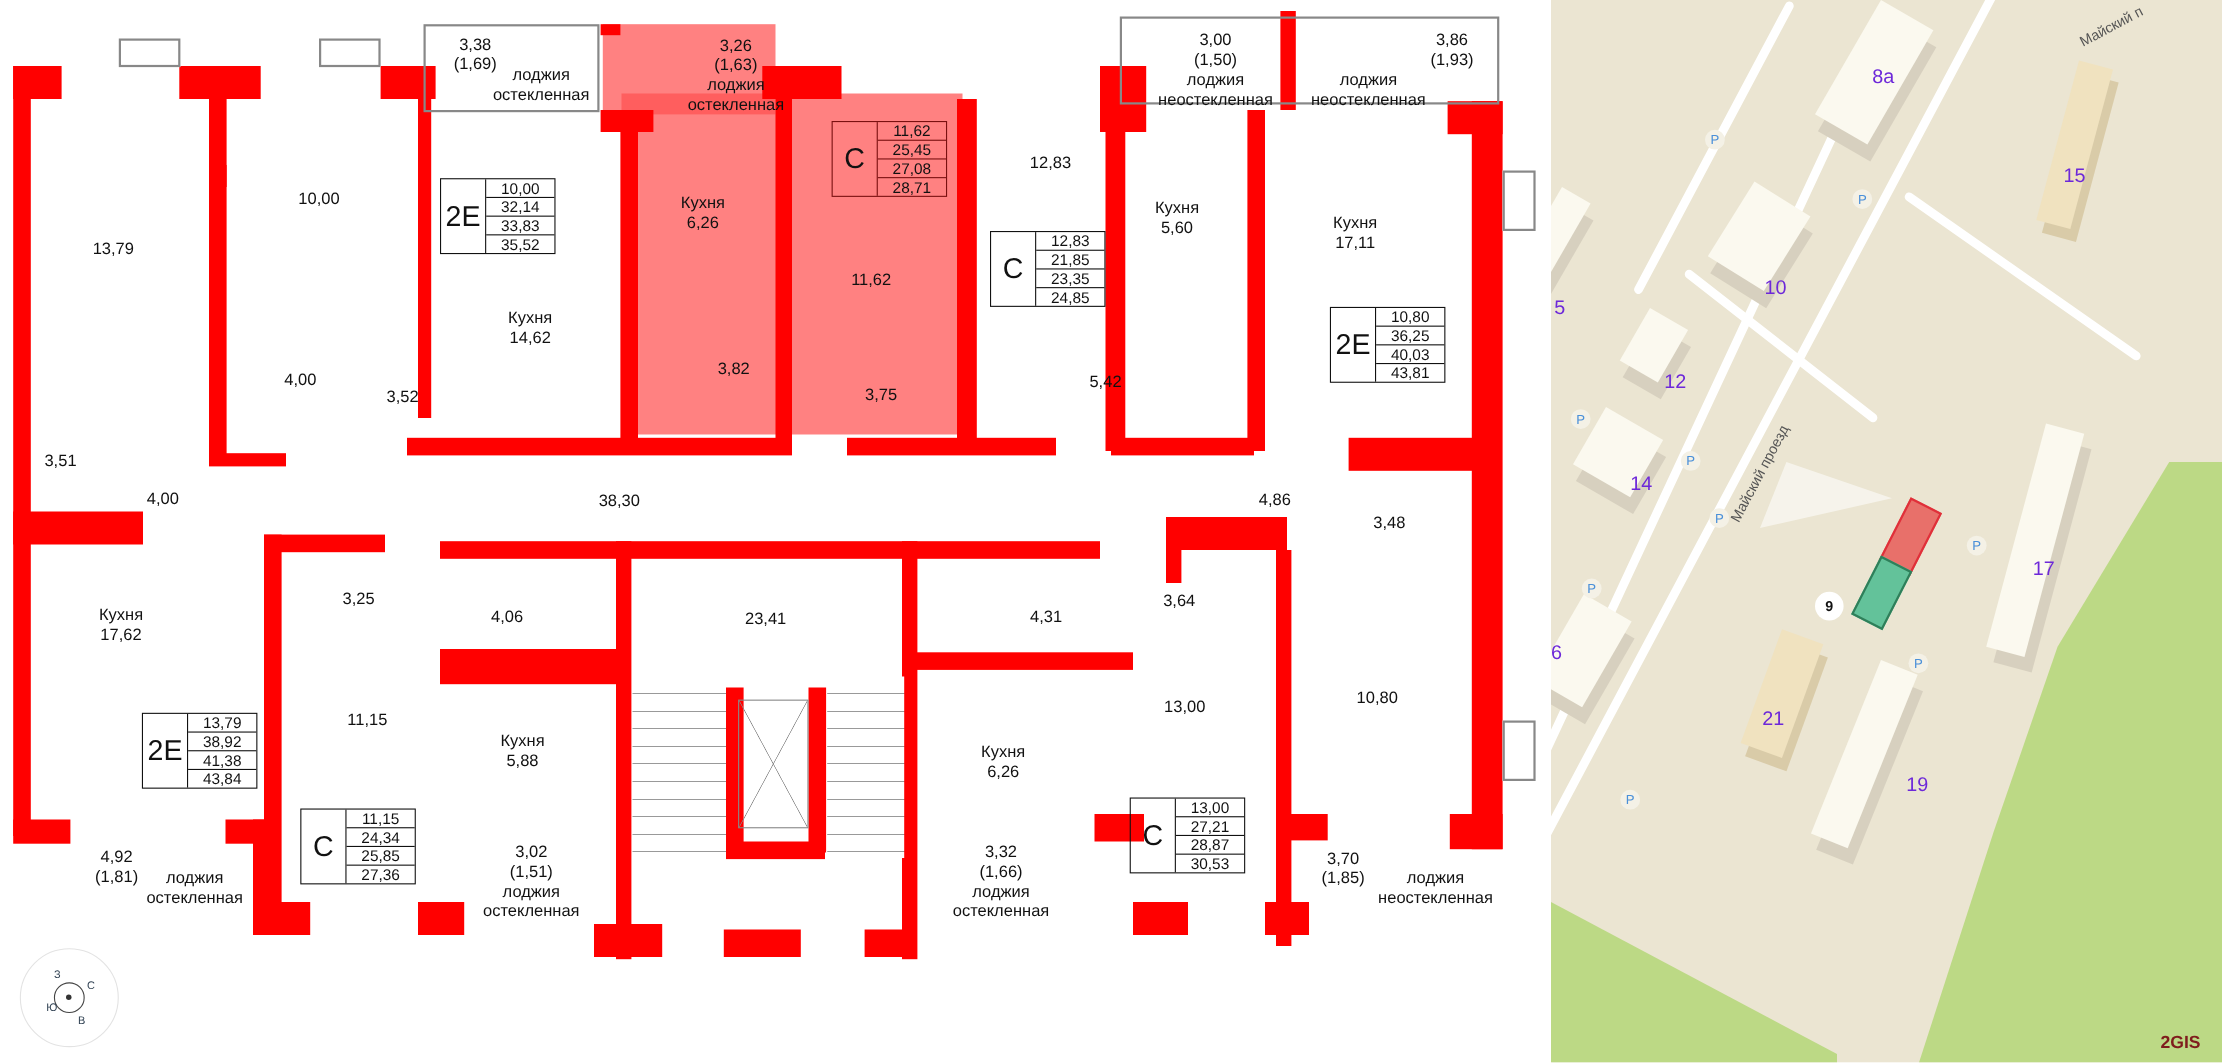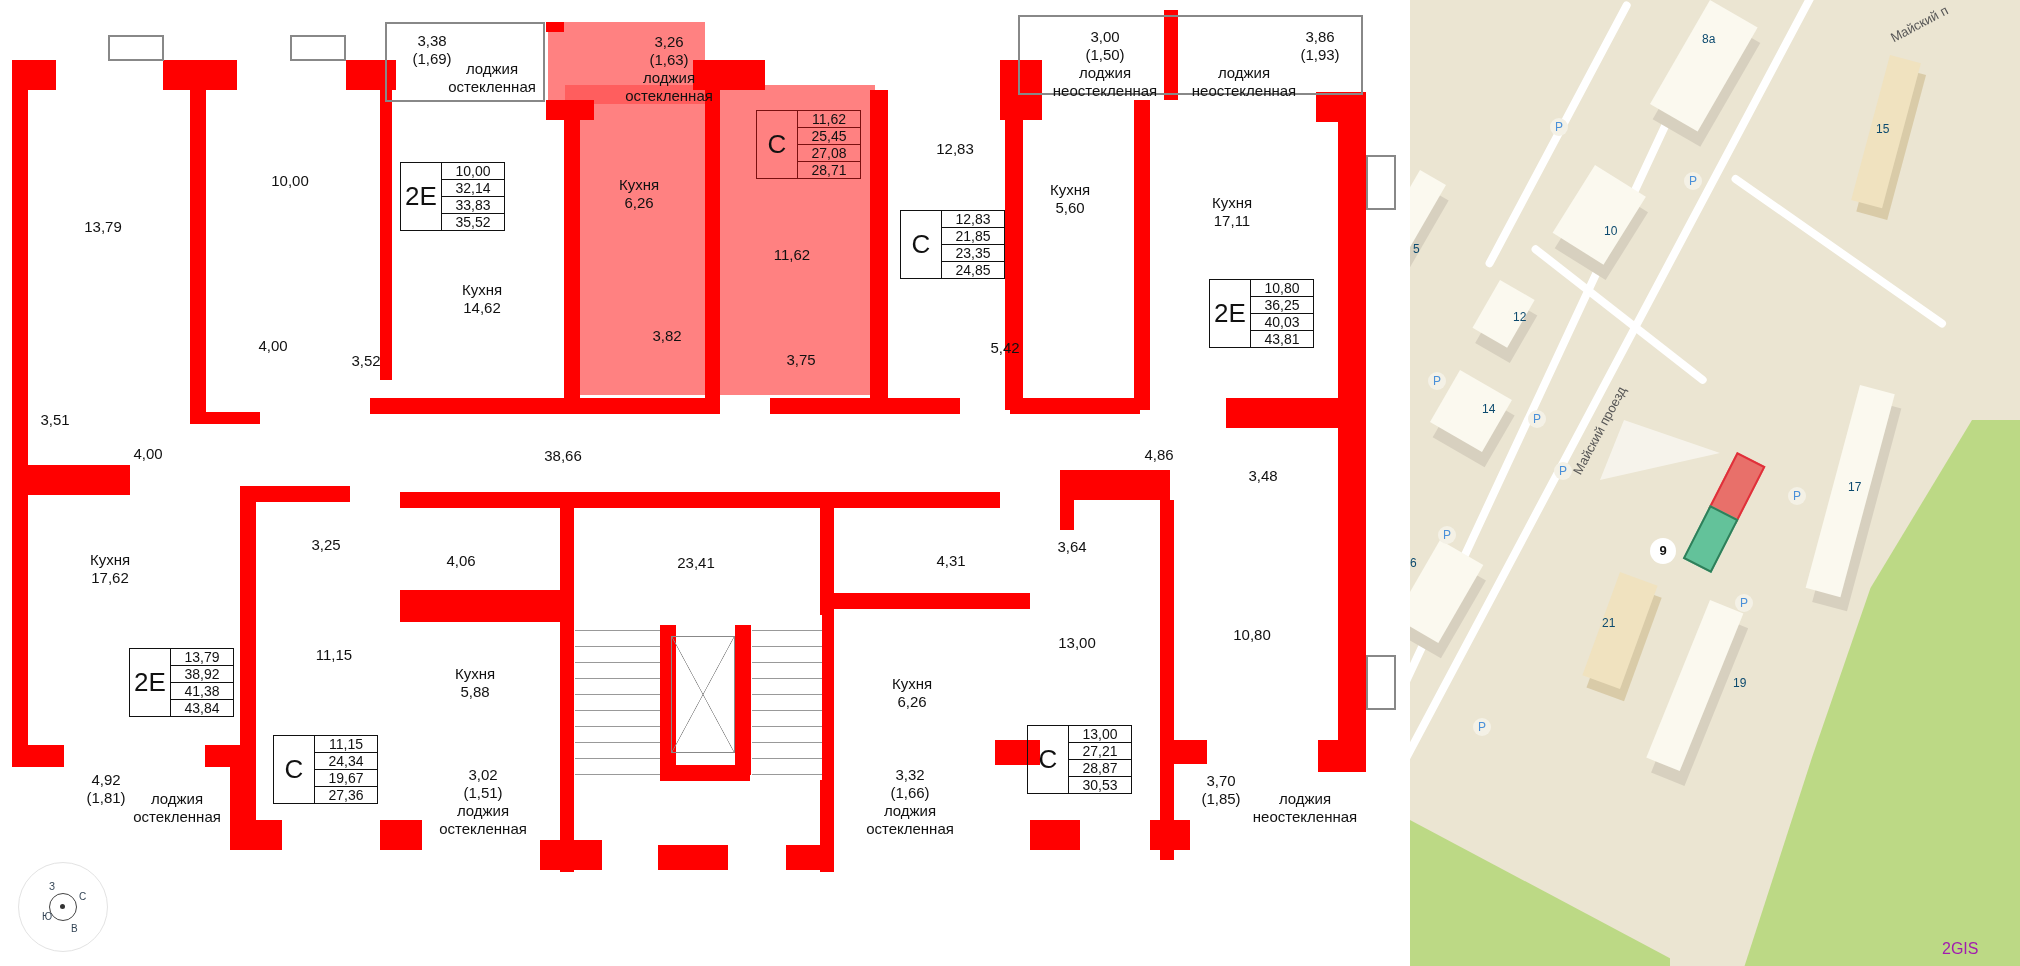--- a/index.html
+++ b/index.html
@@ -15,21 +15,21 @@
   .tag .t{width:40px;display:flex;align-items:center;justify-content:center;font-size:26px;border-right:1.5px solid #111;}
   .tag .v{display:flex;flex-direction:column;}
   .tag .v div{width:62px;height:16px;font-size:14px;line-height:16px;text-align:center;border-bottom:1.5px solid #111;}
   .tag .v div:last-child{border-bottom:none;}
   .compass{position:absolute;left:18px;top:862px;width:88px;height:88px;border-radius:50%;border:1.5px solid #e3e3e3;}
   .compass .inner{position:absolute;left:30px;top:30px;width:26px;height:26px;border-radius:50%;border:1.5px solid #444;}
   .compass .dot{position:absolute;left:41px;top:41px;width:5px;height:5px;border-radius:50%;background:#333;}
   .compass .ltr{position:absolute;font-size:10px;color:#345;}
   .road{position:absolute;background:#fff;border-radius:6px;transform-origin:0 0;}
   .bld{position:absolute;background:#fbf9ef;box-shadow:10px 12px 0 #d7d0bf;transform-origin:0 0;}
-  .bnum{position:absolute;font-size:12px;color:#0c4a6e;}
+  .bnum{position:absolute;font-size:18px;color:#6d28d9;margin-top:27px;}
   .pk{position:absolute;width:18px;height:18px;border-radius:50%;background:#f4f1e6;color:#4a90d9;font-size:12px;text-align:center;line-height:18px;}
   .green{position:absolute;background:#bcd985;}
 </style>
 </head>
 <body>
 
 <div id="plan">
 
   <div class="sel" style="left:548px;top:22px;width:157px;height:82px;"></div>
   <div class="sel" style="left:565px;top:85px;width:310px;height:310px;"></div>
@@ -115,21 +115,21 @@
       <span>Кухня</span>
       <span>17,11</span>
     </div>
   <div class="lbl" style="left:273px;top:337px;">4,00</div>
   <div class="lbl" style="left:366px;top:352px;">3,52</div>
   <div class="lbl" style="left:667px;top:327px;">3,82</div>
   <div class="lbl" style="left:801px;top:351px;">3,75</div>
   <div class="lbl" style="left:1005px;top:339px;">5,42</div>
   <div class="lbl" style="left:55px;top:411px;">3,51</div>
   <div class="lbl" style="left:148px;top:445px;">4,00</div>
-  <div class="lbl" style="left:563px;top:447px;">38,66</div>
+  <div class="lbl" style="left:563px;top:447px;">38,30</div>
   <div class="lbl" style="left:1159px;top:446px;">4,86</div>
   <div class="lbl" style="left:1263px;top:467px;">3,48</div>
 
   <div class="lbl" style="left:110px;top:551px;">
       <span>Кухня</span>
       <span>17,62</span>
     </div>
   <div class="lbl" style="left:326px;top:536px;">3,25</div>
   <div class="lbl" style="left:461px;top:552px;">4,06</div>
   <div class="lbl" style="left:696px;top:554px;">23,41</div>
@@ -247,21 +247,21 @@
         <div>38,92</div>
         <div>41,38</div>
         <div>43,84</div>
       </div>
   </div>
   <div class="tag" style="left:273px;top:735px;">
     <div class="t">С</div>
     <div class="v">
         <div>11,15</div>
         <div>24,34</div>
-        <div>19,67</div>
+        <div>25,85</div>
         <div>27,36</div>
       </div>
   </div>
   <div class="tag" style="left:1027px;top:725px;">
     <div class="t">С</div>
     <div class="v">
         <div>13,00</div>
         <div>27,21</div>
         <div>28,87</div>
         <div>30,53</div>
@@ -323,14 +323,14 @@
   <div class="pk" style="left:18px;top:372px;">P</div>
   <div class="pk" style="left:118px;top:410px;">P</div>
   <div class="pk" style="left:144px;top:462px;">P</div>
   <div class="pk" style="left:28px;top:526px;">P</div>
   <div class="pk" style="left:378px;top:487px;">P</div>
   <div class="pk" style="left:325px;top:594px;">P</div>
   <div class="pk" style="left:63px;top:718px;">P</div>
 
   <div style="position:absolute;left:160px;top:470px;font-size:13px;color:#555;transform:rotate(-62deg);transform-origin:0 0;">Майский проезд</div>
   <div style="position:absolute;left:478px;top:32px;font-size:13px;color:#555;transform:rotate(-28deg);transform-origin:0 0;">Майский п</div>
-  <div style="position:absolute;left:532px;top:940px;font-size:16px;font-weight:normal;color:#a21caf;">2GIS</div>
+  <div style="position:absolute;left:554px;top:940px;font-size:16px;font-weight:bold;color:#7f1d1d;">2GIS</div>
 </div>
 
 </body></html>

